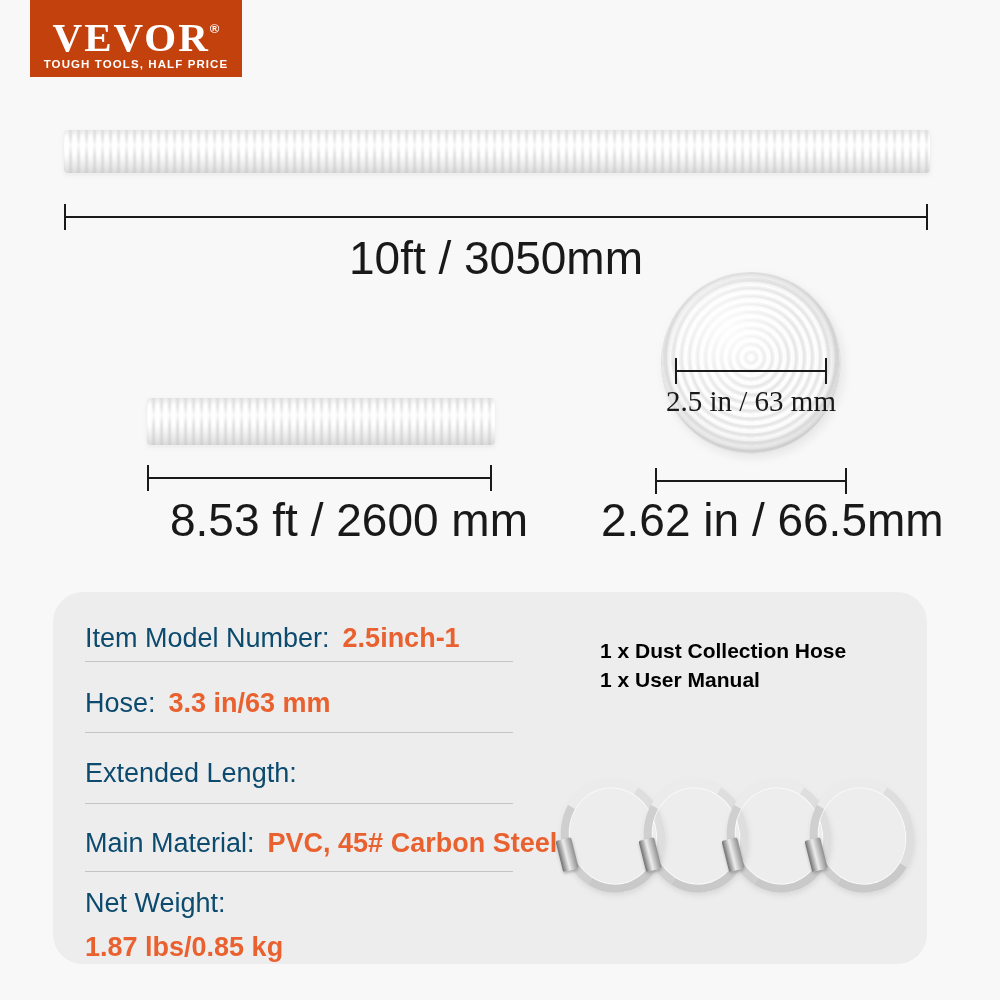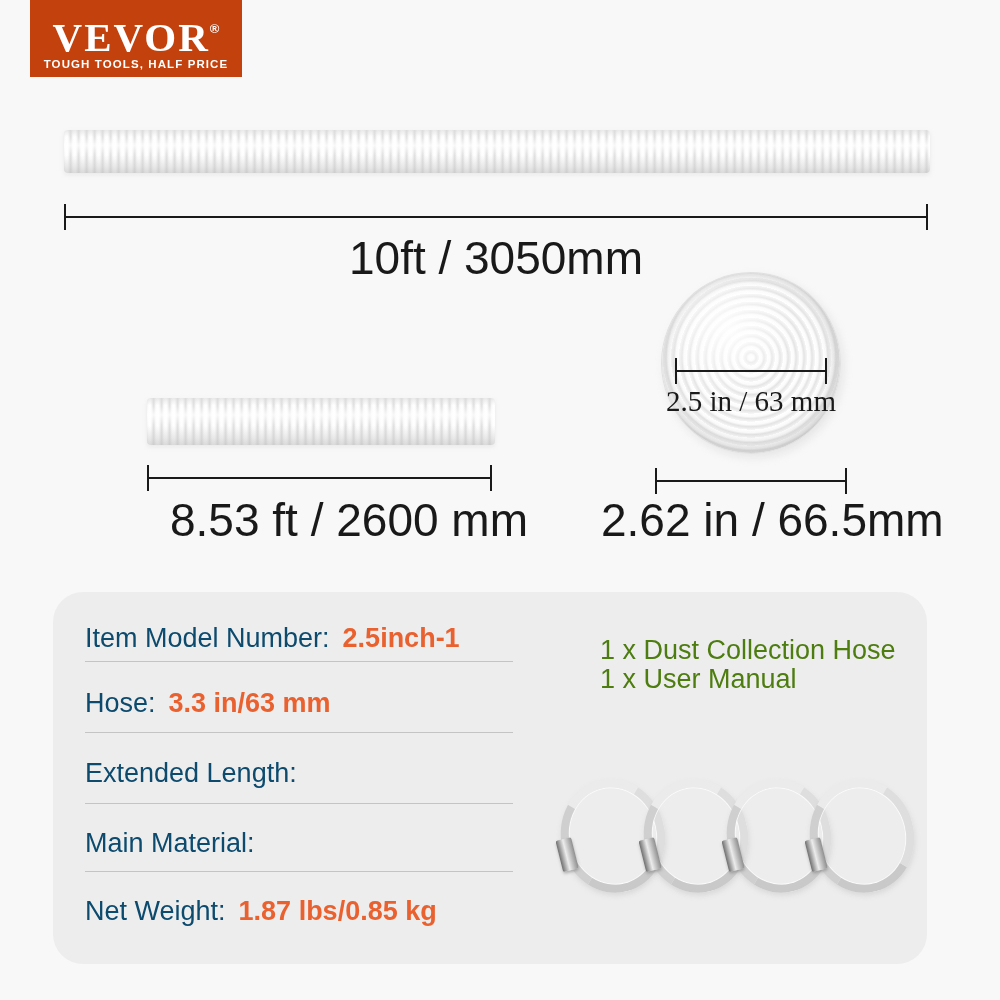--- a/index.html
+++ b/index.html
@@ -87,21 +87,21 @@
     position:absolute;left:32px;height:34px;
     display:flex;align-items:baseline;gap:13px;white-space:nowrap;
   }
   .spec-label{font-size:27px;color:#0c4a6e;}
   .spec-value{font-size:27px;font-weight:bold;color:#ea6130;}
   .spec-divider{
     position:absolute;left:32px;width:428px;height:1px;background:#c4c4c4;
   }
   .contents{
     position:absolute;left:547px;top:44px;
-    font-size:27px;font-weight:normal;color:#4d7c0f;line-height:29px;
+    font-size:21px;font-weight:bold;color:#000000;line-height:29px;
     white-space:nowrap;
   }
   .contents div{margin:0;}
 
   
   .clamp{
     position:absolute;top:187px;width:104px;height:114px;box-sizing:border-box;
     border-radius:50%;
     border:8px solid #d6d6d6;
     border-top-color:#ebebeb;
@@ -178,24 +178,25 @@
   </div>
   <div class="spec-divider" style="top:140px;"></div>
 
   <div class="spec-row" style="top:166px;">
     <span class="spec-label">Extended Length:</span>
   </div>
   <div class="spec-divider" style="top:211px;"></div>
 
   <div class="spec-row" style="top:236px;">
     <span class="spec-label">Main Material:</span>
+    <span class="spec-value">PVC, 45# Carbon Steel</span>
   </div>
   <div class="spec-divider" style="top:279px;"></div>
 
-  <div class="spec-row" style="top:304px;">
+  <div class="spec-row" style="top:296px;flex-direction:column;">
     <span class="spec-label">Net Weight:</span>
     <span class="spec-value">1.87 lbs/0.85 kg</span>
   </div>
 
   <div class="contents">
     <div>1 x Dust Collection Hose</div>
     <div>1 x User Manual</div>
   </div>
 
   <div class="clamp" style="left:508px;">

